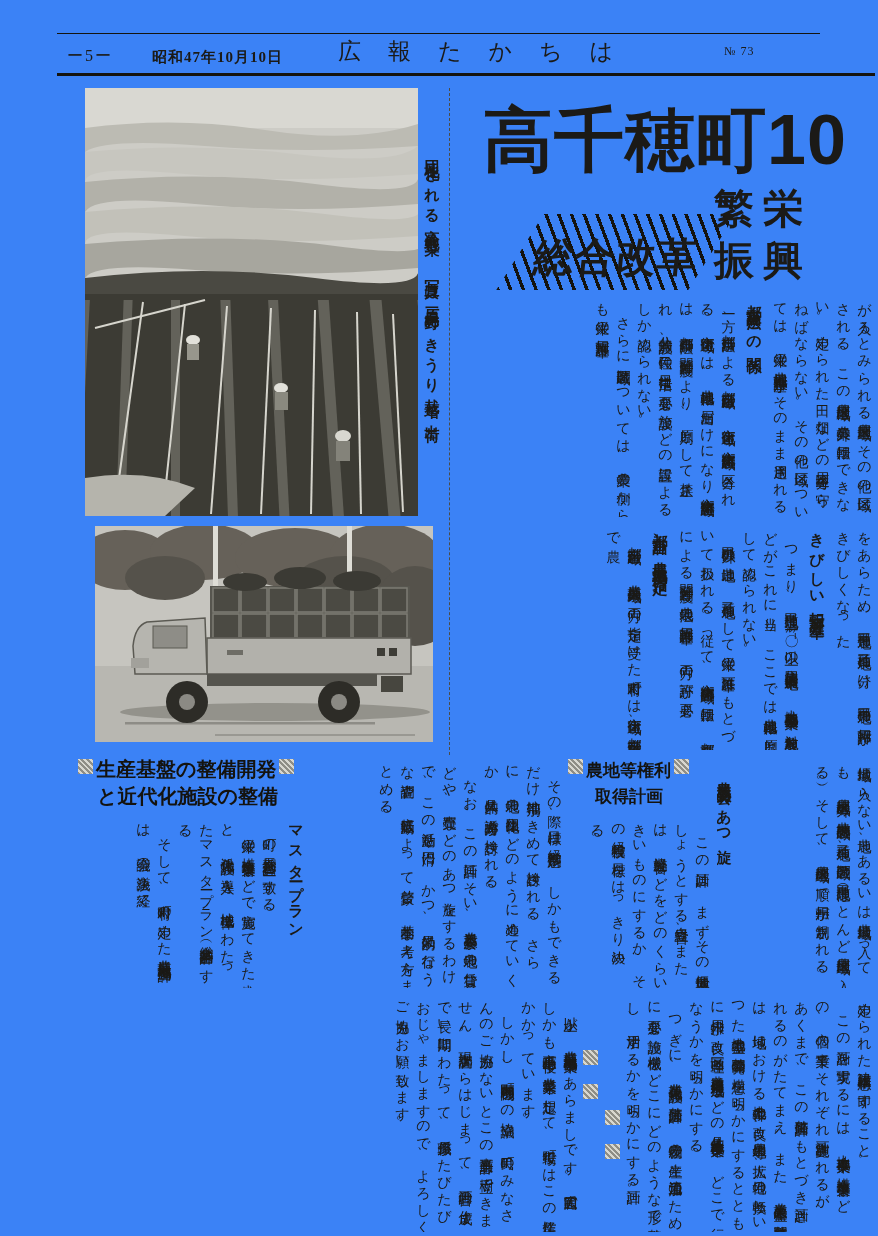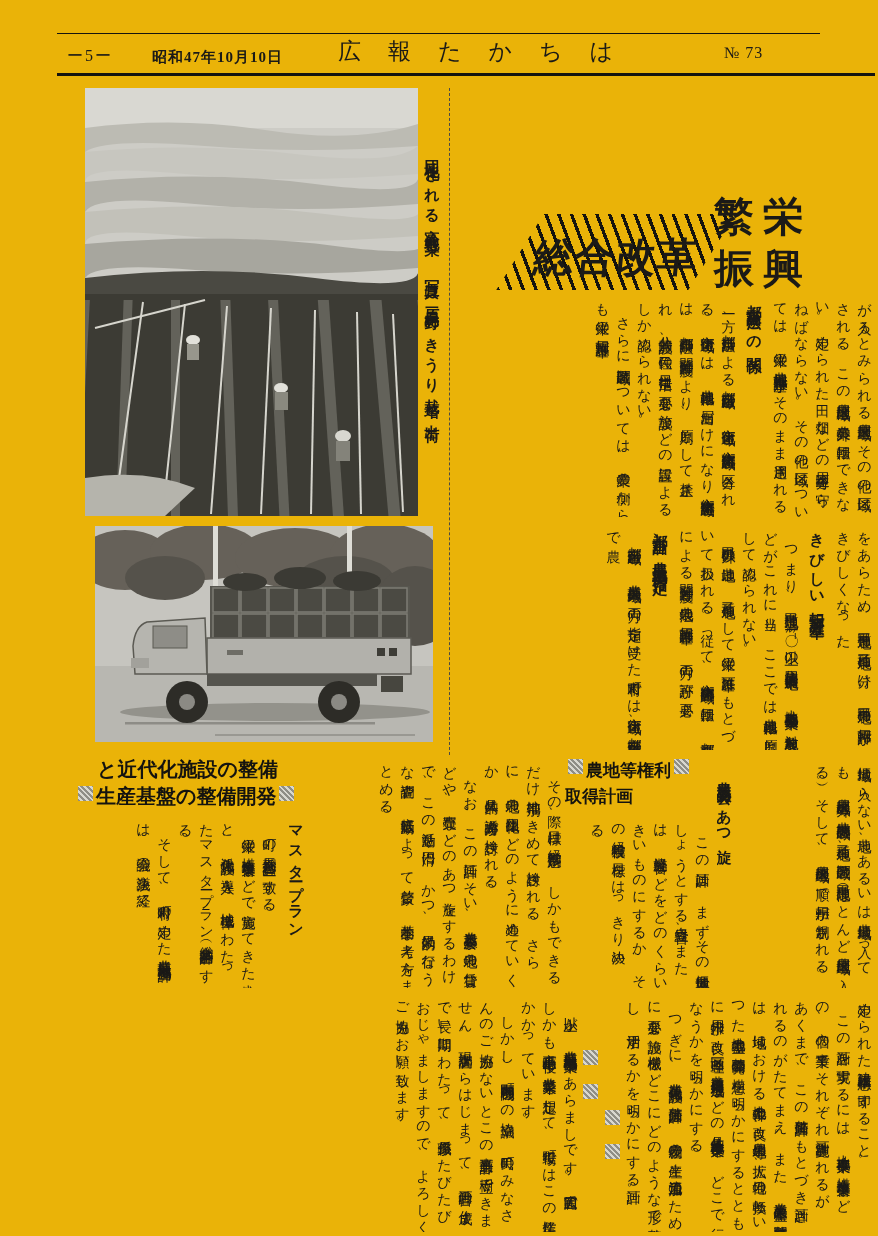--- a/index.html
+++ b/index.html
@@ -1,34 +1,34 @@
 <!DOCTYPE html>
 <html><head>
 <meta charset="utf-8">
 <style>
   html,body{margin:0;padding:0;background:#dcdad5;}
-  #page{position:relative;width:878px;height:1236px;background:#eab308;overflow:hidden;
+  #page{position:relative;width:878px;height:1236px;background:#3b82f6;overflow:hidden;
         font-family:"Liberation Serif",serif;color:#1b1a17;}
   .abs{position:absolute;}
   .rule{background:#15140f;}
   
   .pgnum{font-size:16px;letter-spacing:2px;}
   .date{font-size:15px;letter-spacing:1px;}
   .masthead{font-size:23px;letter-spacing:2px;}
-  .issue{font-size:16px;letter-spacing:1px;}
+  .issue{font-size:12px;letter-spacing:1px;}
   
   .hl-main{font-family:"Liberation Sans",sans-serif;font-weight:900;font-size:70px;
            letter-spacing:1px;white-space:nowrap;}
   .badge-wrap{width:192px;height:76px;}
   .badge-hatch{position:absolute;inset:0;transform:skewX(-32deg);
       background:repeating-linear-gradient(45deg,#14130f 0 2.5px,rgba(0,0,0,0) 2.5px 9px);}
   .badge-text{position:absolute;left:14px;top:16px;font-family:"Liberation Sans",sans-serif;
       font-weight:900;font-size:40px;letter-spacing:1px;transform:skewX(-6deg);}
   .hl-side{font-family:"Liberation Sans",sans-serif;font-weight:900;font-size:40px;
-      line-height:52px;letter-spacing:9px;white-space:pre-line;margin-top:8px;}
+      line-height:52px;letter-spacing:9px;white-space:pre-line;}
   
   .vflow{writing-mode:vertical-rl;text-orientation:upright;font-family:"Liberation Serif",serif;
       font-size:14px;line-height:21px;letter-spacing:1px;overflow:hidden;}
   .vflow p{margin:0;text-indent:1em;}
   .vflow p.cont{text-indent:0;}
   .vhead{display:block;font-family:"Liberation Sans",sans-serif;font-weight:bold;
       font-size:15px;letter-spacing:2.5px;margin:0 5px;text-indent:0;}
   .vsub{display:block;font-family:"Liberation Sans",sans-serif;font-weight:bold;
       font-size:15px;letter-spacing:2px;margin:0 6px;padding-top:14px;text-indent:0;}
   .vcaption{writing-mode:vertical-rl;text-orientation:upright;
@@ -102,20 +102,21 @@
         <rect x="251" y="353" width="14" height="20" fill="#84837a"></rect>
       </g>
       <path d="M0,390 Q60,380 110,400 L80,428 L0,428 Z" fill="#b5b4ac"></path>
     </svg>
   </div>
 
   <div class="abs vcaption" style="left:420px;top:148px;height:500px;">団地化される高冷地野菜　　写真は三原尾野のきうり栽培と出荷</div>
 
   <div class="abs dashes" style="left:449px;top:88px;height:667px;"></div>
 
+  <div class="abs hl-main" style="left:483px;top:94px;">高千穂町10</div>
   <div class="abs badge-wrap" style="left:520px;top:214px;">
     <div class="badge-hatch"></div>
     <div class="badge-text">総合改革</div>
   </div>
   <div class="abs hl-side" style="left:714px;top:182px;">繁栄
 振興</div>
 
   <div class="abs vflow" style="left:454px;top:293px;width:421px;height:224px;">
     <p class="cont">が入るとみられる農用地区域とその他の区域に区分される。この農用地区域は農業外の転用はできない。定められた田、畑などの用途区分を守らねばならない。その他の区域については、従来の農地転用許可基準がそのまま適用される</p>
     <span class="vhead">都市計画法との関係</span>
@@ -199,36 +200,36 @@
       <div class="vflow" style="width:134px;height:232px;">
         <p class="cont">振地域に入らない農地、あるいは農振地域に入っても、農用地区域外の農地調整区域の乙種農地、調整区域の甲種農地（ほとんど農用地区域に入る）。そして、農用地区域の順で転用が規制される。</p>
       </div>
 
       <div class="groupB" style="width:176px;height:232px;">
         <div class="vflow" style="position:absolute;right:0;top:0;width:24px;height:232px;">
           <span class="vsub">農業委員会のあつ旋</span>
         </div>
         <div class="hhead" style="position:absolute;left:0;top:2px;width:150px;font-size:17px;line-height:26px;">
           <span class="ln"><span class="shade-sq"></span><span>農地等権利</span><span class="shade-sq"></span></span>
-          <span class="ln" style=""><span>取得計画</span></span>
+          <span class="ln" style="margin-left:30px;"><span>取得計画</span></span>
         </div>
         <div class="vflow" style="position:absolute;left:2px;top:58px;width:146px;height:174px;">
           <p>この計画は、まずその振興地域で育成しょうとする自立経営、または、協業経営などをどのくらい大きいものにするか、その経営規模の目標をはっきり決める。</p>
         </div>
       </div>
 
       <div class="vflow" style="width:252px;height:232px;">
         <p>その際、目標は経営形態別に、しかもできるだけ地帯別にきめて検討される。さらに、農地の集団化はどのように進めていくか、具体的に誘導方向が検討される。</p>
         <p>なお、この計画にそい、農業委員会が農地の賃貸などや、売買などのあつ旋をするわけで、この活動を円滑に、かつ、効果的に行なう必要な調査や、広報活動によって啓蒙し、基本的な考え方をまとめる。</p>
       </div>
 
       <div class="infra" style="width:238px;height:232px;">
         <div class="hhead" style="position:absolute;left:0;top:0;width:238px;font-size:20px;line-height:27px;">
+          <span class="ln"><span class="shade-sq"></span><span>生産基盤の整備開発</span><span class="shade-sq"></span></span>
           <span class="ln" style="margin-left:22px;"><span>と近代化施設の整備</span></span>
-          <span class="ln"><span class="shade-sq"></span><span>生産基盤の整備開発</span><span class="shade-sq"></span></span>
         </div>
         <div class="vflow" style="position:absolute;left:0;top:58px;width:238px;height:174px;">
           <span class="vsub" style="padding-top:2px;">マスタープラン</span>
           <p>町の長期総合計画と一致する。</p>
           <p>従来の構造改善事業などで実施してきた土地基盤整備と、近代化施設の導入を、地域全体にわたったマスタープラン（総合基本的計画）とする。</p>
           <p>そして、市町村の定めた農業振興地域整備計画は、議会の議決を経て、</p>
         </div>
       </div>
     </div>
 

